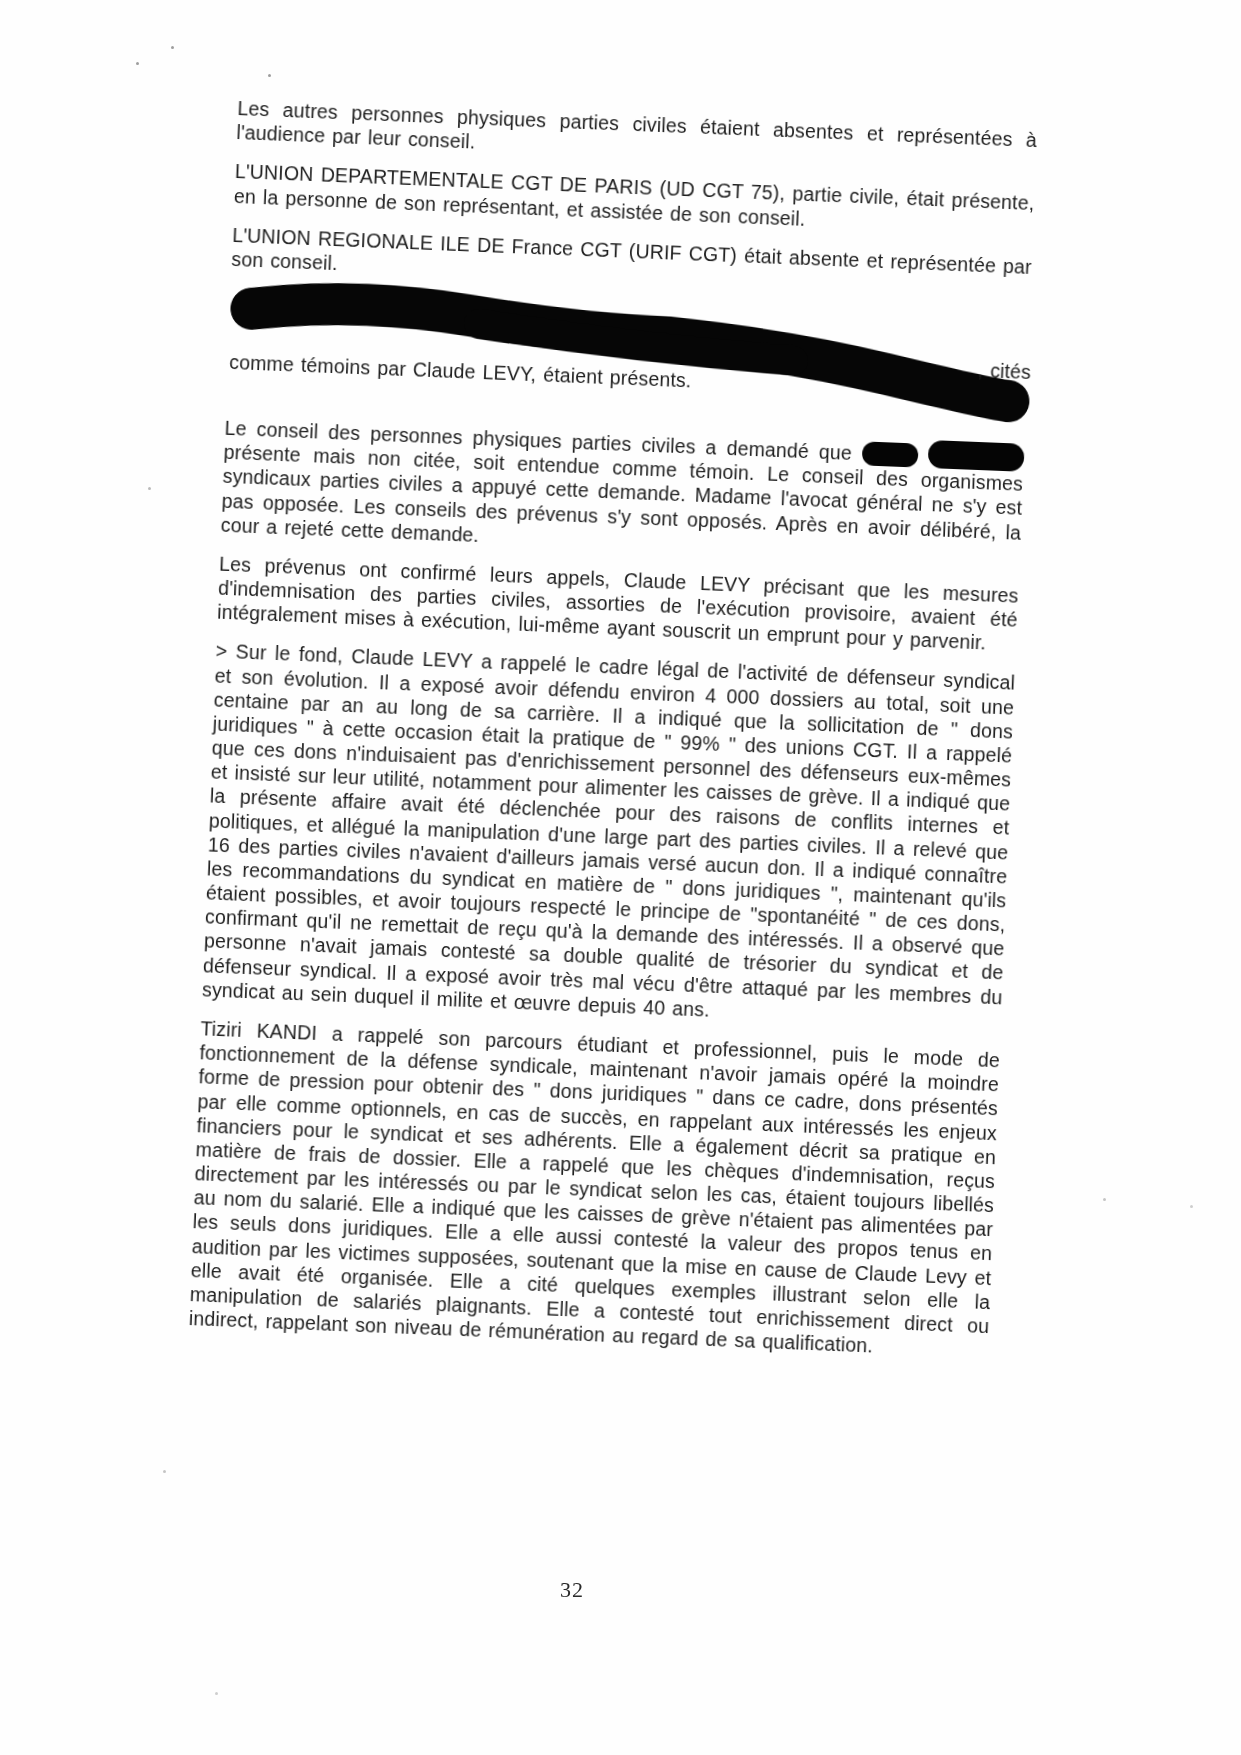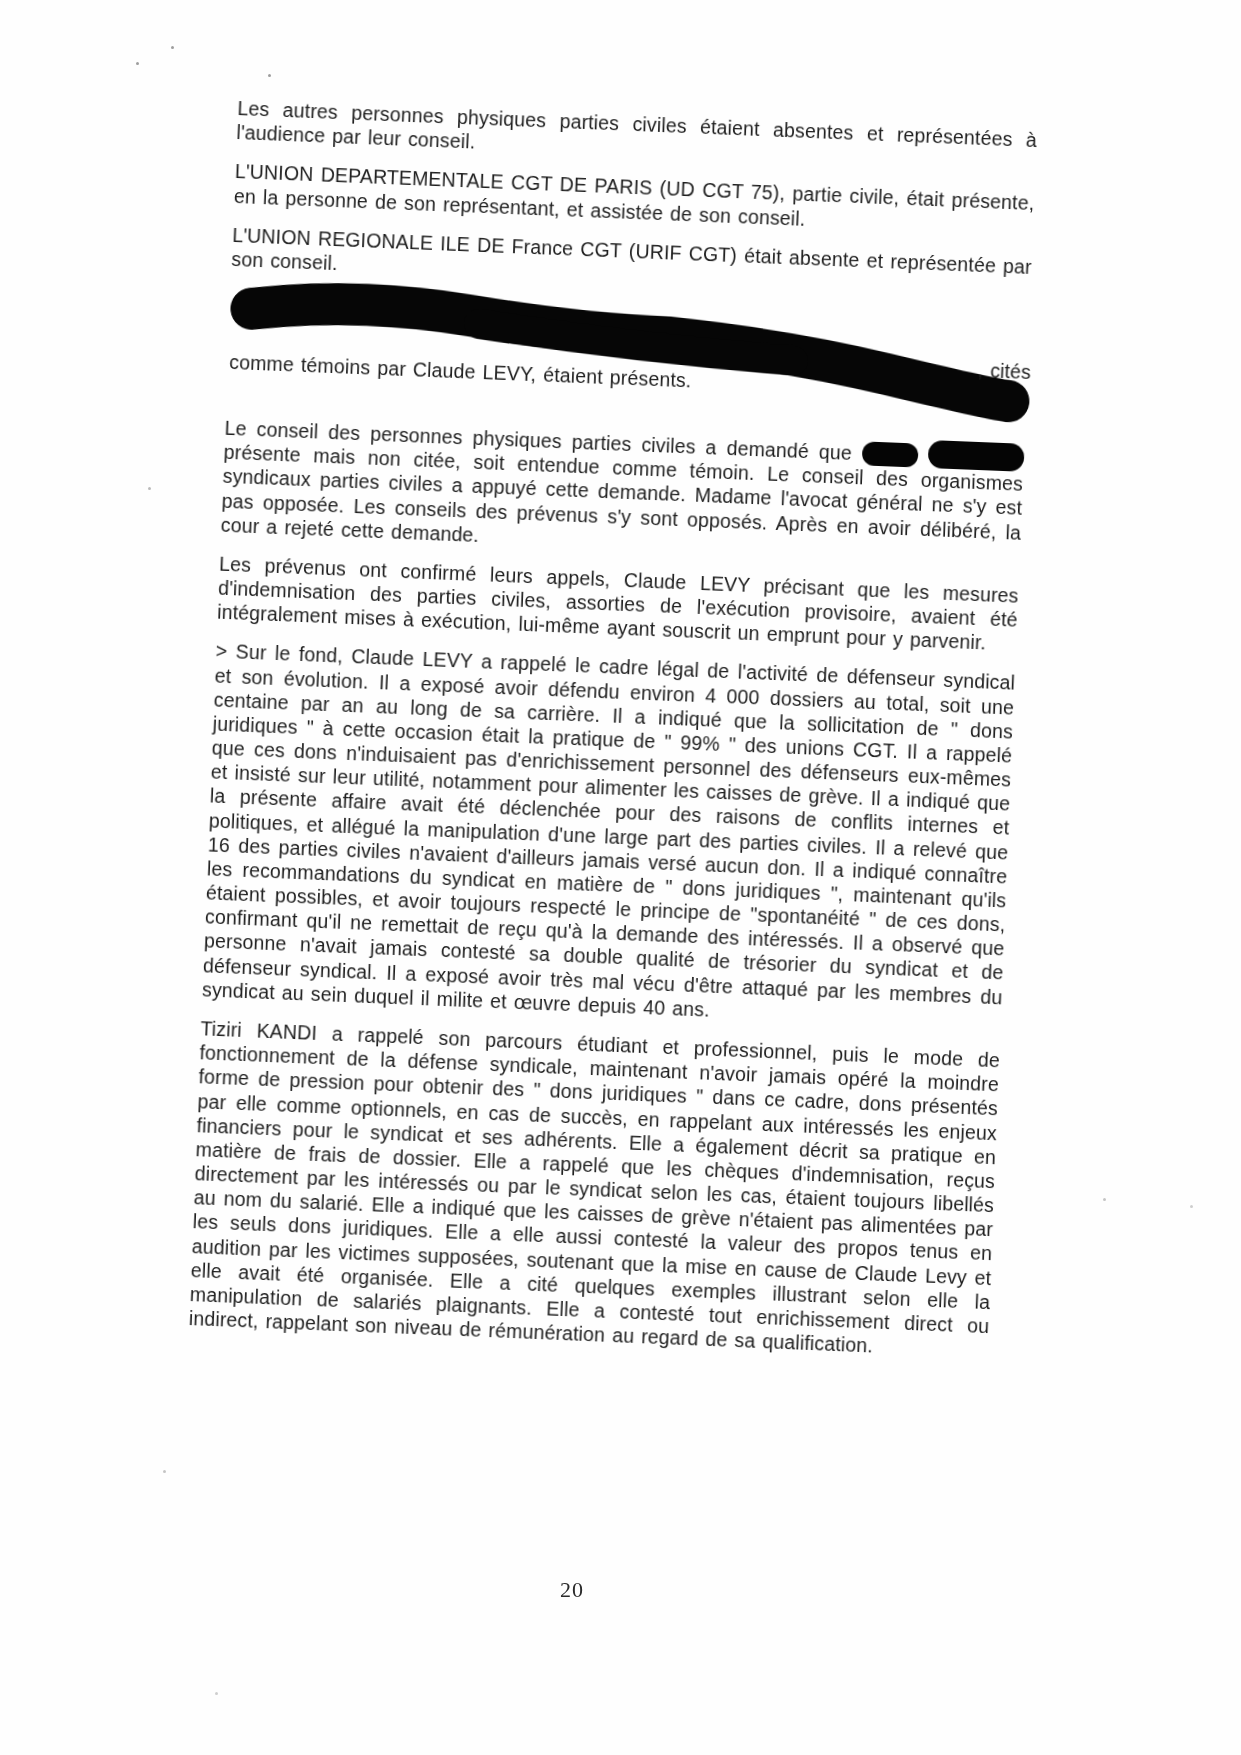--- a/index.html
+++ b/index.html
@@ -117,21 +117,21 @@
     </p>
 
     <p>Les prévenus ont confirmé leurs appels, Claude LEVY précisant que les mesures d'indemnisation des parties civiles, assorties de l'exécution provisoire, avaient été intégralement mises à exécution, lui-même ayant souscrit un emprunt pour y parvenir.</p>
 
     <p>&gt; Sur le fond, Claude LEVY a rappelé le cadre légal de l'activité de défenseur syndical et son évolution. Il a exposé avoir défendu environ 4 000 dossiers au total, soit une centaine par an au long de sa carrière. Il a indiqué que la sollicitation de " dons juridiques " à cette occasion était la pratique de " 99% " des unions CGT. Il a rappelé que ces dons n'induisaient pas d'enrichissement personnel des défenseurs eux-mêmes et insisté sur leur utilité, notamment pour alimenter les caisses de grève. Il a indiqué que la présente affaire avait été déclenchée pour des raisons de conflits internes et politiques, et allégué la manipulation d'une large part des parties civiles. Il a relevé que 16 des parties civiles n'avaient d'ailleurs jamais versé aucun don. Il a indiqué connaître les recommandations du syndicat en matière de " dons juridiques ", maintenant qu'ils étaient possibles, et avoir toujours respecté le principe de "spontanéité " de ces dons, confirmant qu'il ne remettait de reçu qu'à la demande des intéressés. Il a observé que personne n'avait jamais contesté sa double qualité de trésorier du syndicat et de défenseur syndical. Il a exposé avoir très mal vécu d'être attaqué par les membres du syndicat au sein duquel il milite et œuvre depuis 40 ans.</p>
 
     <p>Tiziri KANDI a rappelé son parcours étudiant et professionnel, puis le mode de fonctionnement de la défense syndicale, maintenant n'avoir jamais opéré la moindre forme de pression pour obtenir des " dons juridiques " dans ce cadre, dons présentés par elle comme optionnels, en cas de succès, en rappelant aux intéressés les enjeux financiers pour le syndicat et ses adhérents. Elle a également décrit sa pratique en matière de frais de dossier. Elle a rappelé que les chèques d'indemnisation, reçus directement par les intéressés ou par le syndicat selon les cas, étaient toujours libellés au nom du salarié. Elle a indiqué que les caisses de grève n'étaient pas alimentées par les seuls dons juridiques. Elle a elle aussi contesté la valeur des propos tenus en audition par les victimes supposées, soutenant que la mise en cause de Claude Levy et elle avait été organisée. Elle a cité quelques exemples illustrant selon elle la manipulation de salariés plaignants. Elle a contesté tout enrichissement direct ou indirect, rappelant son niveau de rémunération au regard de sa qualification.</p>
 
   </div>
 
-  <div class="page-number">20</div>
+  <div class="page-number">32</div>
 
   <div class="speck" style="left:171px; top:46px;"></div>
   <div class="speck" style="left:136px; top:62px;"></div>
   <div class="speck" style="left:268px; top:74px;"></div>
   <div class="speck" style="left:148px; top:487px; opacity:0.7;"></div>
   <div class="speck" style="left:1103px; top:1198px; opacity:0.6;"></div>
   <div class="speck" style="left:1190px; top:1205px; opacity:0.5;"></div>
   <div class="speck" style="left:163px; top:1470px; opacity:0.6;"></div>
   <div class="speck" style="left:215px; top:1692px; opacity:0.5;"></div>
 

